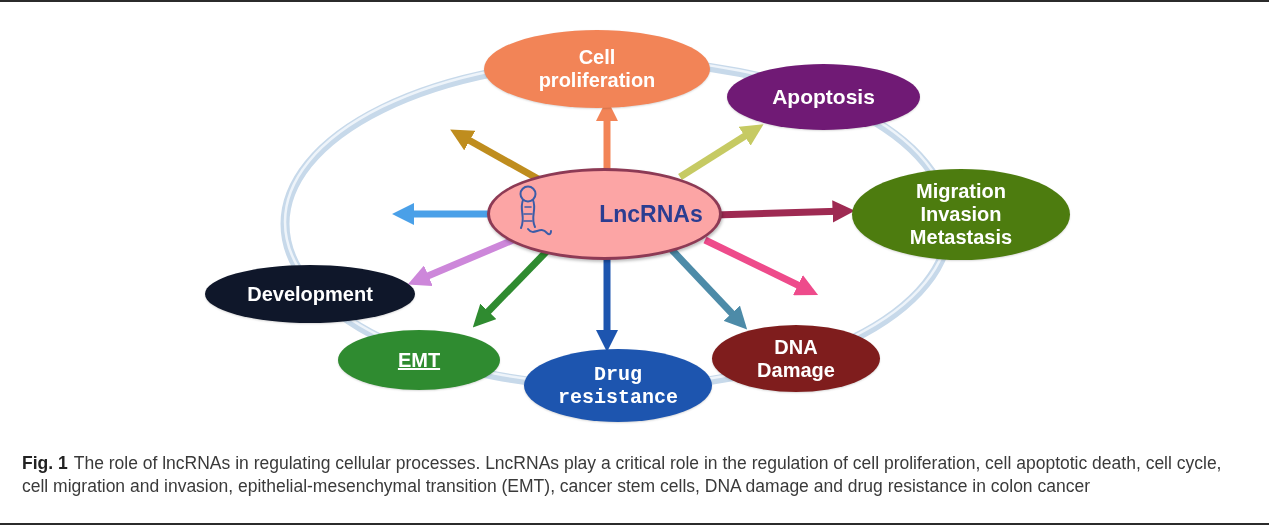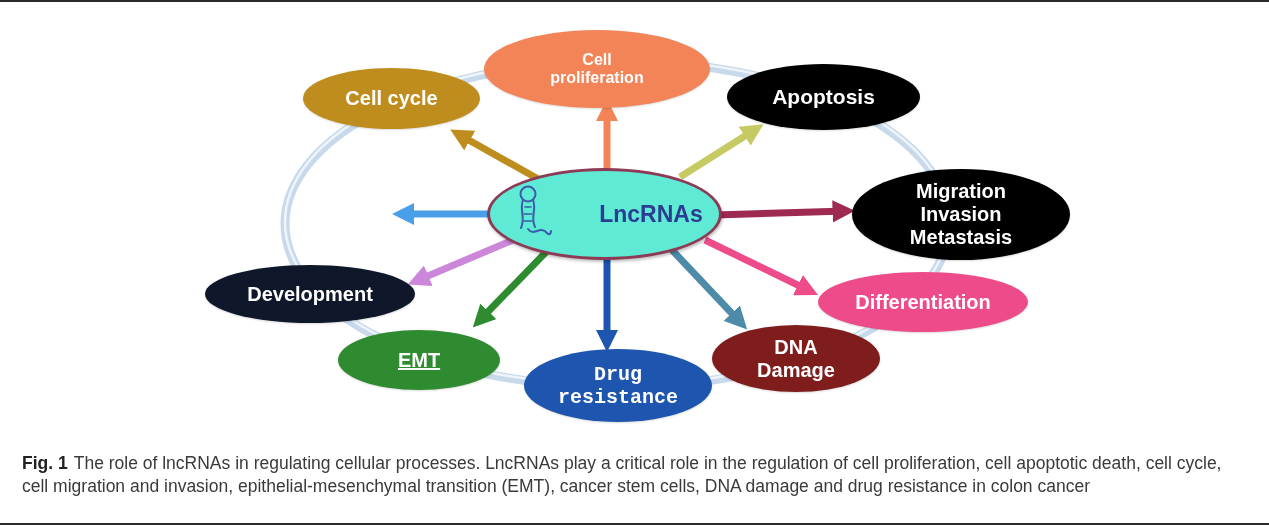--- a/index.html
+++ b/index.html
@@ -17,21 +17,21 @@
   .node{
     position:absolute;
     border-radius:50%;
     display:flex;align-items:center;justify-content:center;
     color:#ffffff;font-weight:bold;font-size:20px;line-height:1.15;
     text-align:center;white-space:pre-line;
     z-index:2;
     box-shadow:0 1px 2px rgba(0,0,0,0.15);
   }
   .n0{left:303px;top:66px;width:177px;height:61px;}
-  .n1{left:484px;top:28px;width:226px;height:78px;font-size:16px;}
+  .n1{left:484px;top:28px;width:226px;height:78px;font-size:20px;}
   .n2{left:727px;top:62px;width:193px;height:66px;font-size:21px;}
   .n3{left:852px;top:167px;width:218px;height:91px;}
   .n4{left:818px;top:270px;width:210px;height:60px;}
   .n5{left:712px;top:323px;width:168px;height:67px;}
   .n6{left:524px;top:347px;width:188px;height:73px;}
   .n7{left:338px;top:328px;width:162px;height:60px;}
   .n8{left:205px;top:263px;width:210px;height:58px;}
   .n9{left:218px;top:170px;width:178px;height:77px;}
   .center{
     left:487px;top:166px;width:235px;height:92px;
@@ -98,36 +98,34 @@
       <line x1="680" y1="175" x2="756" y2="127" stroke-width="7" marker-end="url(#ah2)" stroke="#c6ca63"></line>
       <line x1="715" y1="213" x2="846" y2="209" stroke-width="7" marker-end="url(#ah3)" stroke="#9e2a52"></line>
       <line x1="705" y1="238" x2="810" y2="289" stroke-width="7" marker-end="url(#ah4)" stroke="#ee4b8b"></line>
       <line x1="672" y1="248" x2="741" y2="321" stroke-width="7" marker-end="url(#ah5)" stroke="#4d8ba8"></line>
       <line x1="607" y1="252" x2="607" y2="341" stroke-width="7" marker-end="url(#ah6)" stroke="#1d55af"></line>
       <line x1="548" y1="248" x2="479" y2="319" stroke-width="7" marker-end="url(#ah7)" stroke="#2f8b30"></line>
       <line x1="520" y1="235" x2="416" y2="279" stroke-width="7" marker-end="url(#ah8)" stroke="#cd87da"></line>
       <line x1="495" y1="212" x2="401" y2="212" stroke-width="7" marker-end="url(#ah9)" stroke="#4aa0e8"></line>
     </svg>
 
-    <div class="node n0" style="background-color: rgb(191, 141, 30);">Cell cycle</div>
     <div class="node n1" style="background-color: rgb(242, 132, 87);">Cell
 proliferation</div>
-    <div class="node n2" style="background-color: #000000;">Apoptosis</div>
-    <div class="node n3" style="background-color: #000000;">Migration
+    <div class="node n2" style="background-color: #701a75;">Apoptosis</div>
+    <div class="node n3" style="background-color: #4d7c0f;">Migration
 Invasion
 Metastasis</div>
-    <div class="node n4" style="background-color: rgb(238, 75, 139);">Differentiation</div>
     <div class="node n5" style="background-color: #7f1d1d;">DNA
 Damage</div>
     <div class="node n6" style="background-color: rgb(29, 85, 175); font-family: Liberation Mono, monospace;">Drug
 resistance</div>
     <div class="node n7" style="background-color: rgb(47, 139, 48); text-decoration: underline;">EMT</div>
     <div class="node n8" style="background-color: #0f172a;">Development</div>
 
-    <div class="node center" style="background-color: #5eead4; border-color: rgb(141, 58, 85); gap: 47px;">
+    <div class="node center" style="background-color: #fca5a5; border-color: rgb(141, 58, 85); gap: 47px;">
       <span class="rna" style="color: rgb(60, 92, 168);">
         <svg width="46" height="62" viewBox="0 0 46 62" fill="none">
           <circle cx="22" cy="11" r="7.5" stroke="currentColor" stroke-width="2"></circle>
           <path d="M17,17 C13,27 20,34 15,45" stroke="currentColor" stroke-width="2" stroke-linecap="round" fill="none"></path>
           <path d="M27,17 C31,27 24,34 29,44" stroke="currentColor" stroke-width="2" stroke-linecap="round" fill="none"></path>
           <path d="M19,24 L25,24 M18,31 L26,31 M18,38 L26,38" stroke="currentColor" stroke-width="1.6" stroke-linecap="round"></path>
           <path d="M22,46 C28,54 34,42 41,50 C44,53 45,50 45,48" stroke="currentColor" stroke-width="2" stroke-linecap="round" fill="none"></path>
         </svg>
       </span>
       <span class="center-label" style="color: rgb(43, 61, 145);">LncRNAs</span>

